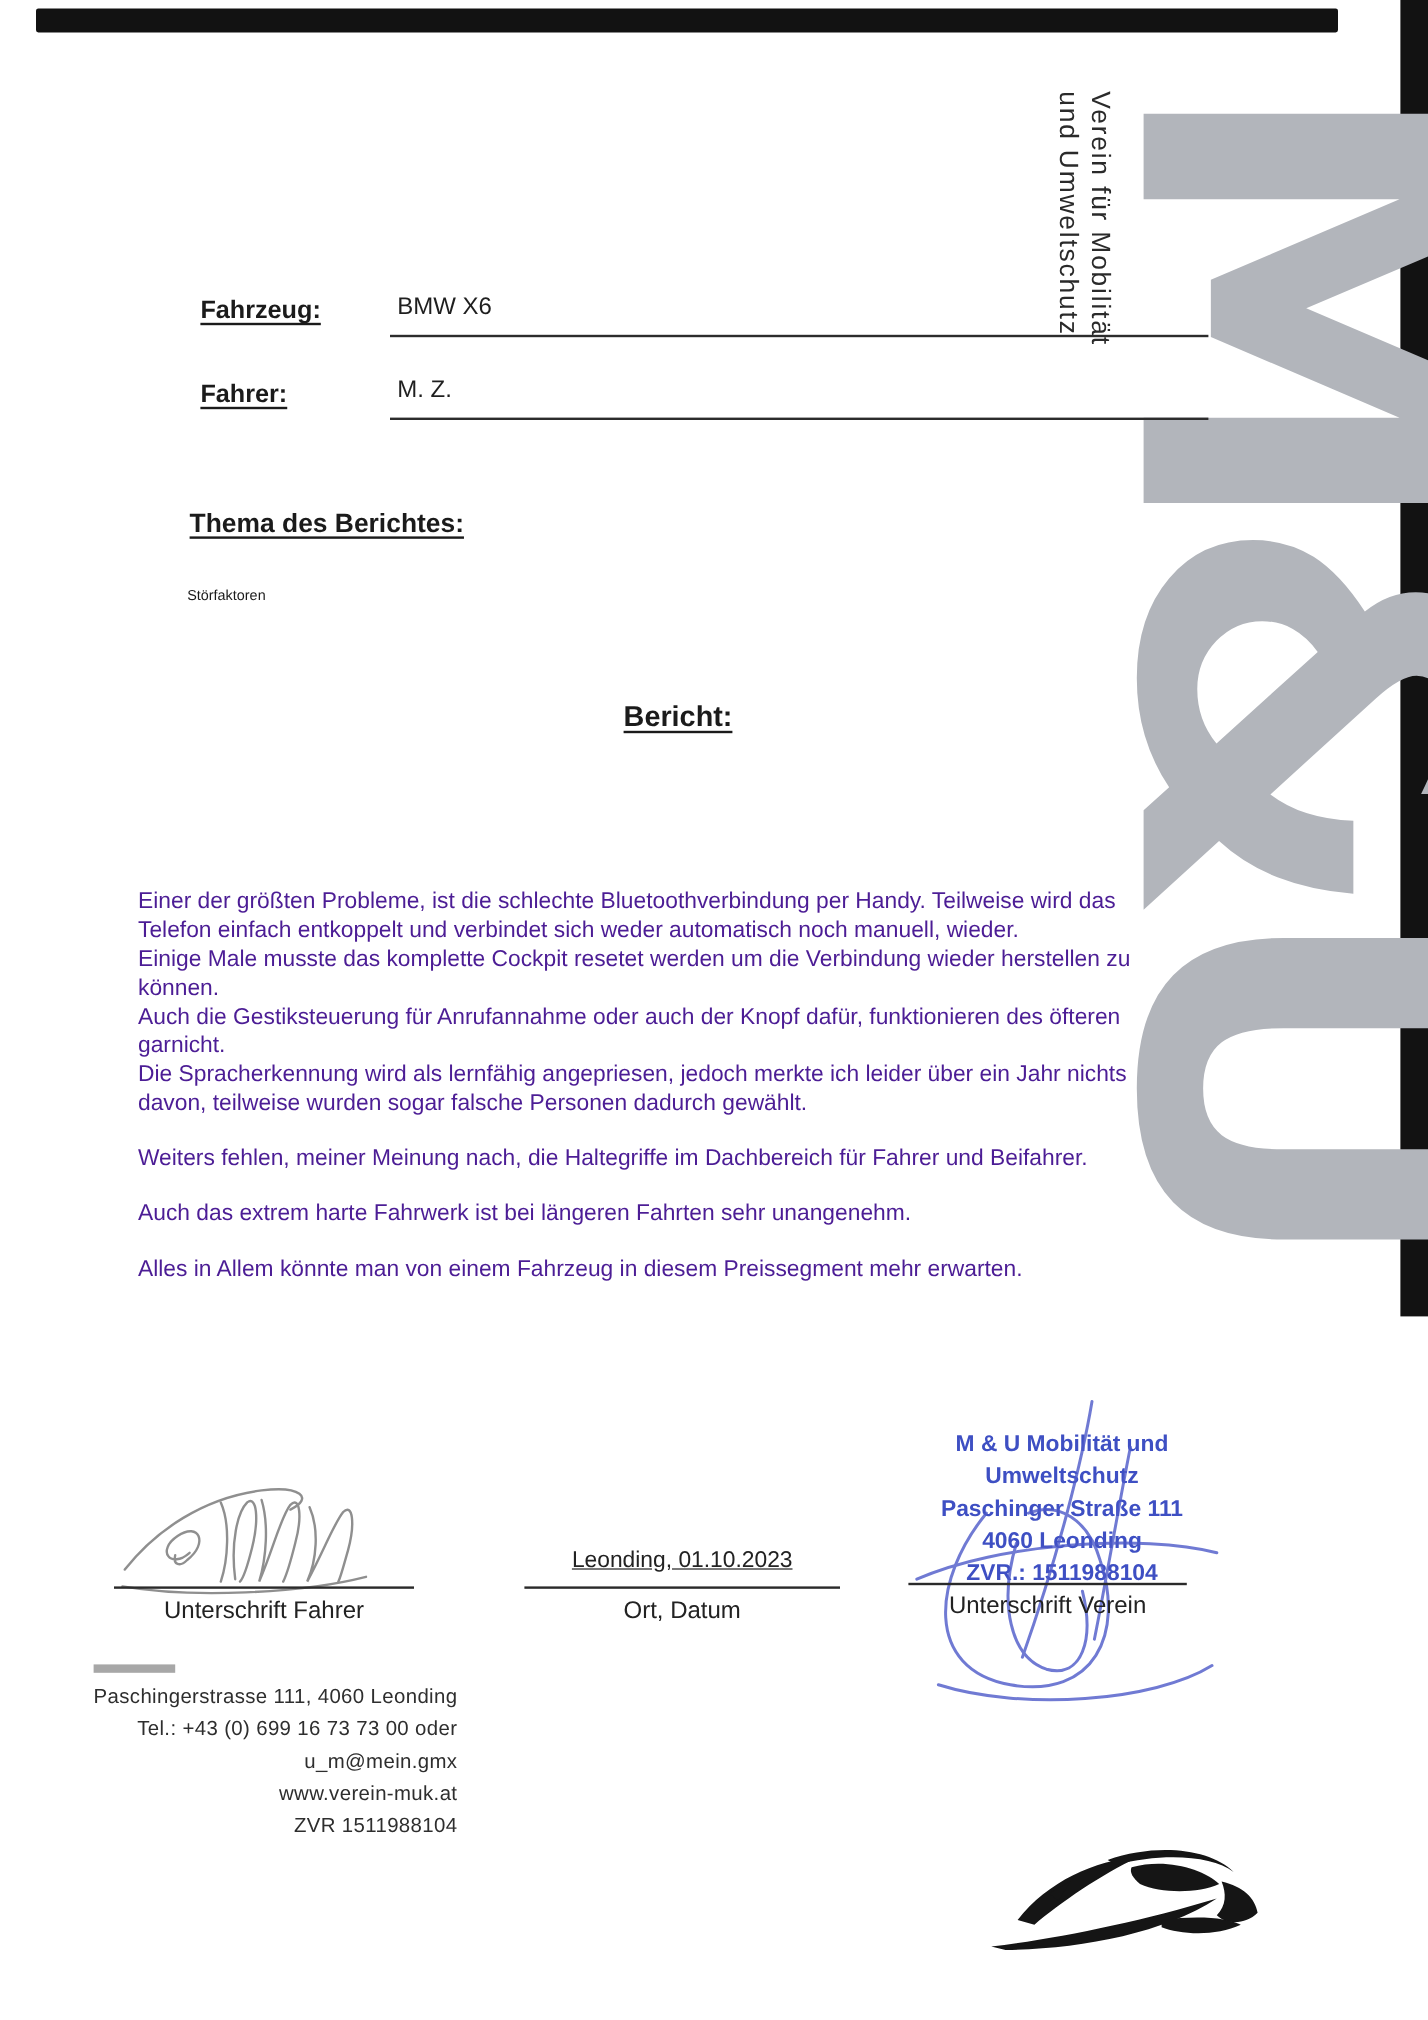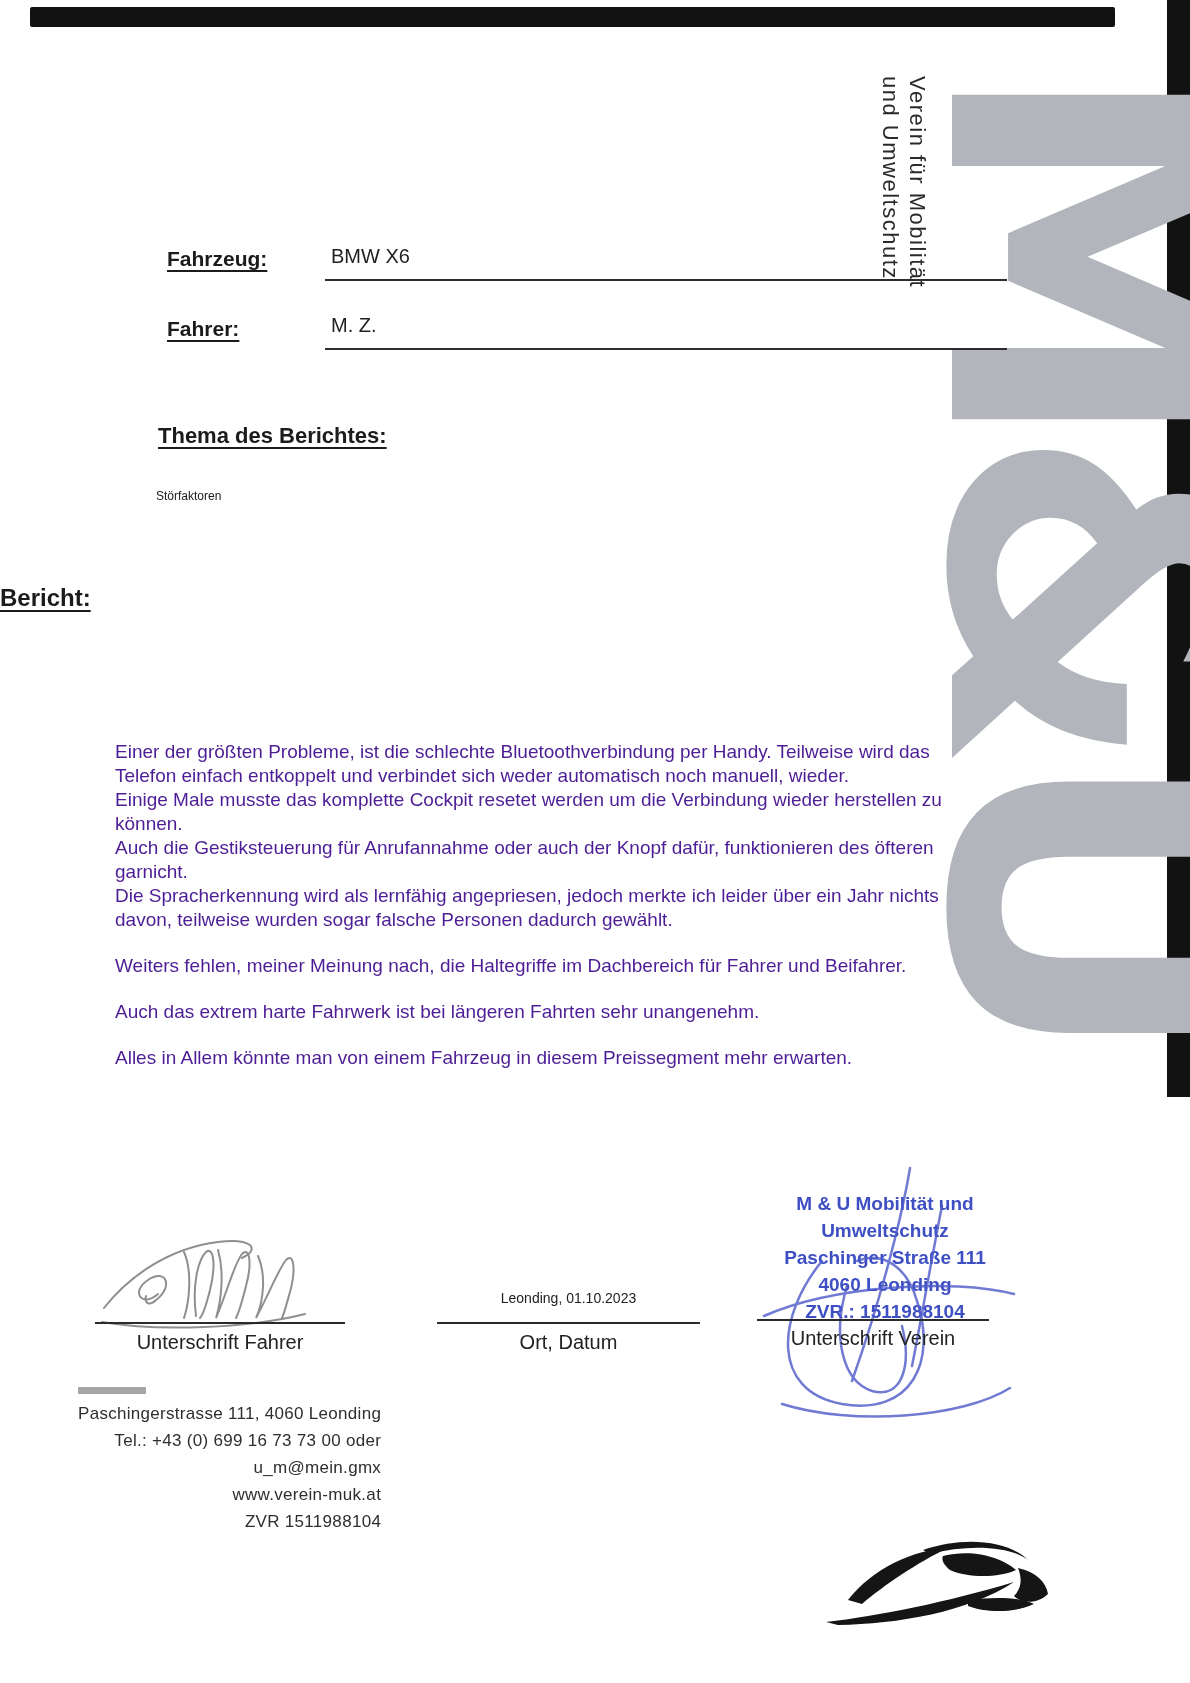--- a/index.html
+++ b/index.html
@@ -31,35 +31,35 @@
   .val-fahrzeug{left:331px;top:245px;}
   .line-fahrzeug{left:325px;top:279px;width:682px;}
   .lbl-fahrer{left:167px;top:317px;}
   .val-fahrer{left:331px;top:314px;}
   .line-fahrer{left:325px;top:348px;width:682px;}
 
   .thema-h{position:absolute;left:158px;top:423px;font-size:22px;font-weight:bold;
            text-decoration:underline;text-decoration-thickness:2px;text-underline-offset:4px;}
   .thema-v{position:absolute;left:156px;top:489px;font-size:12px;}
 
-  .bericht-h{position:absolute;left:0;top:584px;width:1130px;margin:0;text-align:left;
+  .bericht-h{position:absolute;left:0;top:584px;width:1130px;margin:0;text-align:center;
              font-size:24px;font-weight:bold;text-decoration:underline;
              text-decoration-thickness:2px;text-underline-offset:4px;}
 
   .body-text{position:absolute;left:115px;top:740px;width:960px;font-size:19px;line-height:24px;color:#4c1d95;}
   .body-text p{margin:0 0 22px 0;white-space:pre-line;}
   .body-text p.tight{margin-bottom:0;}
 
   .sig-line{position:absolute;height:2px;background:#2a2a2a;}
   .sig-line-driver{left:95px;top:1322px;width:250px;}
   .sig-line-date{left:437px;top:1322px;width:263px;}
   .sig-line-club{left:757px;top:1319px;width:232px;}
   .sig-caption{position:absolute;font-size:20px;text-align:center;color:#222;}
   .lbl-driver{left:95px;top:1331px;width:250px;}
-  .place-date{left:437px;top:1290px;width:263px;font-size:14px;}
+  .place-date{left:437px;top:1290px;width:263px;font-size:19px;text-decoration:underline;}
   .lbl-date{left:437px;top:1331px;width:263px;}
   .lbl-club{left:757px;top:1327px;width:232px;}
 
   .stamp{position:absolute;left:765px;top:1190px;width:240px;text-align:center;
          font-size:19px;line-height:27px;font-weight:bold;color:#2e41be;opacity:.92;}
   .sig-driver-svg{position:absolute;left:100px;top:1230px;}
   .sig-club-svg{position:absolute;left:752px;top:1166px;opacity:.8;}
 
   .footer-smudge{position:absolute;left:78px;top:1387px;width:68px;height:7px;background:#a7a7a7;}
   .footer{position:absolute;left:78px;top:1400px;font-size:17px;line-height:27px;

